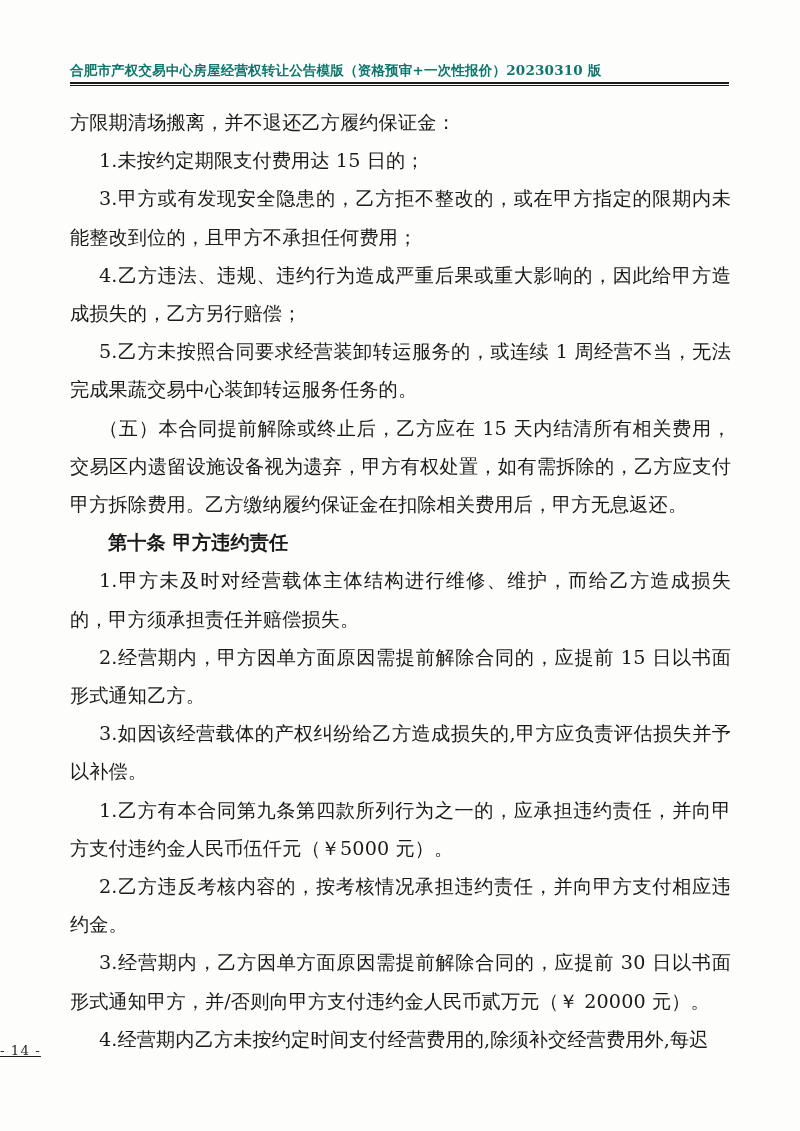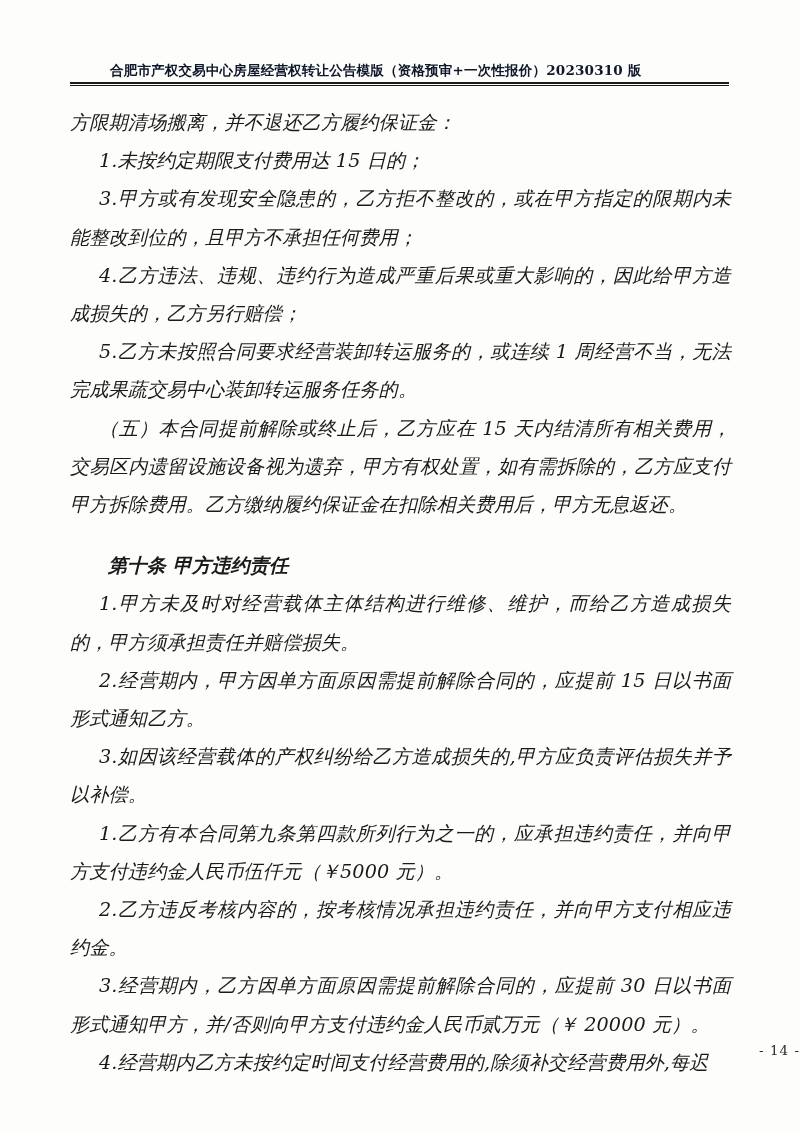--- a/index.html
+++ b/index.html
@@ -26,25 +26,24 @@
   
   .page-header {
     position: absolute;
     left: 70px;
     top: 62px;
     width: 660px;
   }
   .page-header-text {
     font-size: 13.5px;
     font-weight: bold;
-    color: #0f172a;
+    color: #0f766e;
     letter-spacing: 0.2px;
     white-space: nowrap;
     line-height: 1.25;
-    margin-left: 40px;
   }
   .header-rule {
     margin-top: 3px;
     width: 659px;
     border-top: 2.2px solid #1b1b1b;
     border-bottom: 0.8px solid #1b1b1b;
     height: 1.6px;
     box-sizing: content-box;
   }
 
@@ -57,41 +56,40 @@
   }
 
   p {
     margin: 0;
     font-size: 19.2px;
     line-height: 38.2px;
     text-align: justify;
     text-justify: inter-ideograph;
     text-align-last: left;
     letter-spacing: 0.1px;
-    font-style: italic;
   }
 
   p.indent {
     text-indent: 29px;
   }
 
   p.heading {
     font-weight: bold;
     text-indent: 38px;
     text-align: left;
-    margin-top: 23px;
   }
 
   
   .page-footer {
     position: absolute;
     left: 0;
     top: 1040px;
     width: 800px;
-    text-align: right;
+    text-align: left;
+    text-decoration: underline;
   }
   .page-number {
     font-size: 13.5px;
     color: #2a2a2a;
     letter-spacing: 1px;
   }
 </style>
 </head>
 <body>
 

